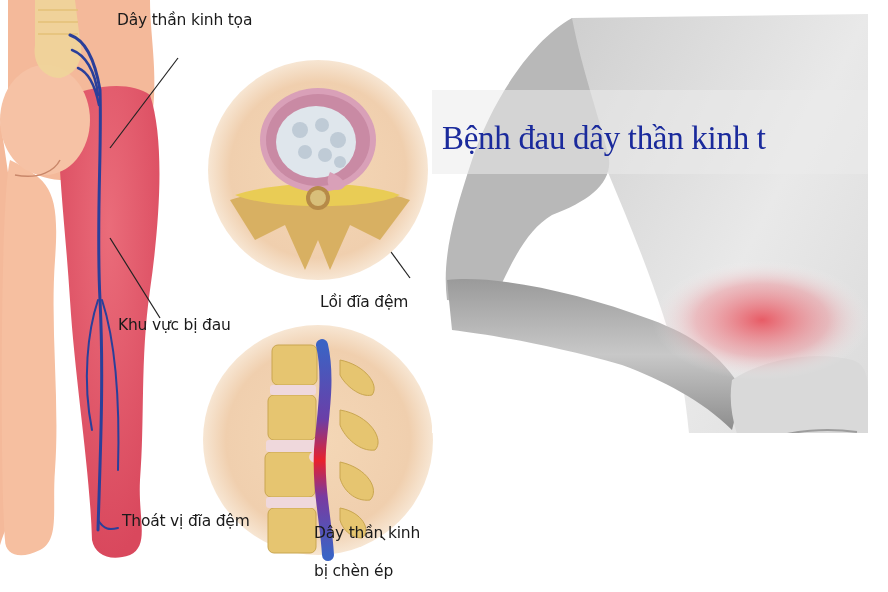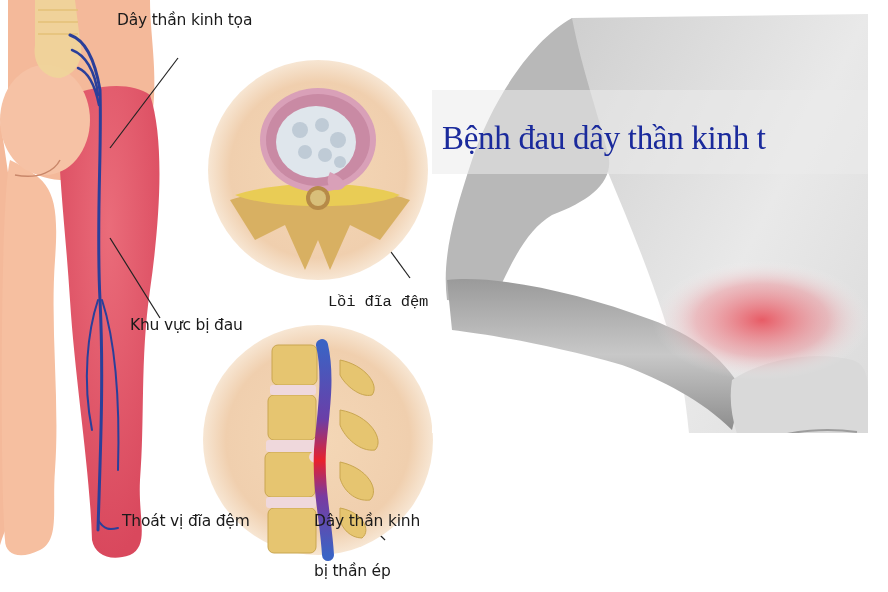--- a/index.html
+++ b/index.html
@@ -131,25 +131,25 @@
         <path d="M340,410 C370,415 385,440 375,450 C360,452 345,438 340,425 Z"></path>
         <path d="M340,462 C368,468 380,490 370,500 C355,502 343,490 340,478 Z"></path>
         <path d="M340,508 C362,512 372,530 362,538 C350,538 342,528 340,520 Z"></path>
       </g>
 
       <path d="M322,345 C330,380 322,420 320,450 C318,490 326,520 328,555" stroke="url(#nerveGrad)" stroke-width="12" fill="none" stroke-linecap="round"></path>
     </g>
   </svg>
 
   <div class="label" style="left:117px; top:11px;">Dây thần kinh tọa</div>
-  <div class="label" style="left:328px; top:293px;font-family:Liberation Mono, monospace;">Lồi đĩa đệm</div>
-  <div class="label" style="left:130px; top:316px;">Khu vực bị đau</div>
+  <div class="label" style="left:320px; top:293px;">Lồi đĩa đệm</div>
+  <div class="label" style="left:118px; top:316px;">Khu vực bị đau</div>
   <div class="label" style="left:122px; top:512px;">Thoát vị đĩa đệm</div>
-  <div class="label" style="left:314px; top:512px;text-align:center;">Dây thần kinh</div>
-  <div class="label" style="left:314px; top:562px;">bị thần ép</div>
+  <div class="label" style="left:314px; top:524px;text-align:center;">Dây thần kinh</div>
+  <div class="label" style="left:314px; top:562px;">bị chèn ép</div>
 </div>
 
 <div class="panel-right">
   <svg width="436" height="592" viewBox="0 0 436 592">
     <defs>
       <radialGradient id="painGlow" cx="50%" cy="50%" r="50%">
         <stop offset="0%" stop-color="#e8434f" stop-opacity="0.85"></stop>
         <stop offset="60%" stop-color="#ee7b84" stop-opacity="0.4"></stop>
         <stop offset="100%" stop-color="#ffffff" stop-opacity="0"></stop>
       </radialGradient>

